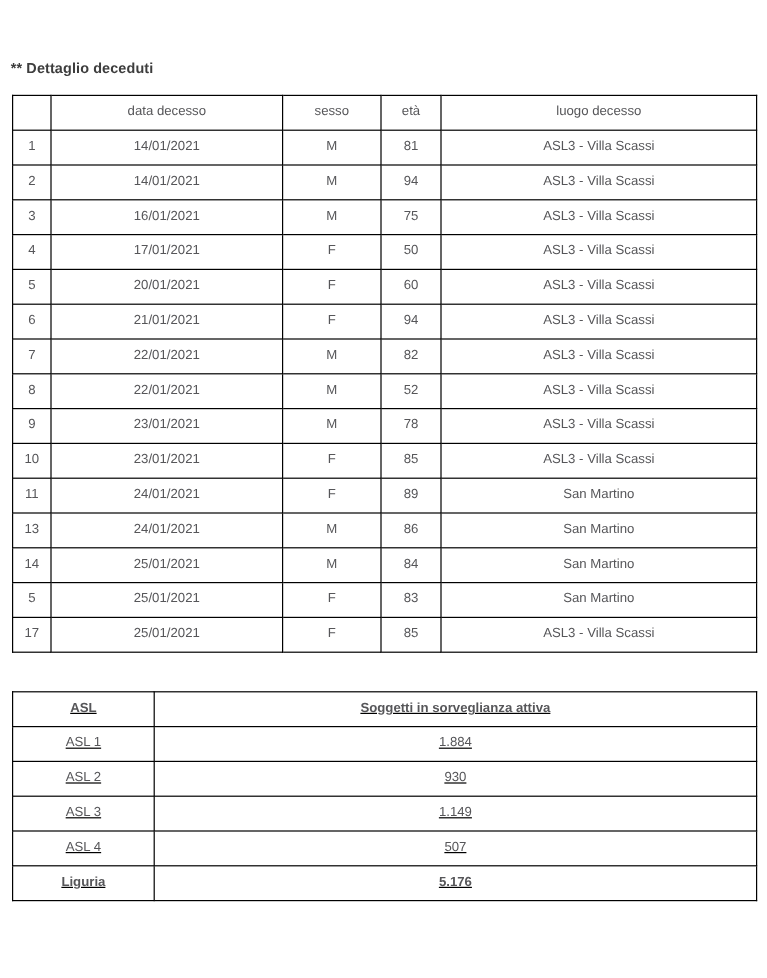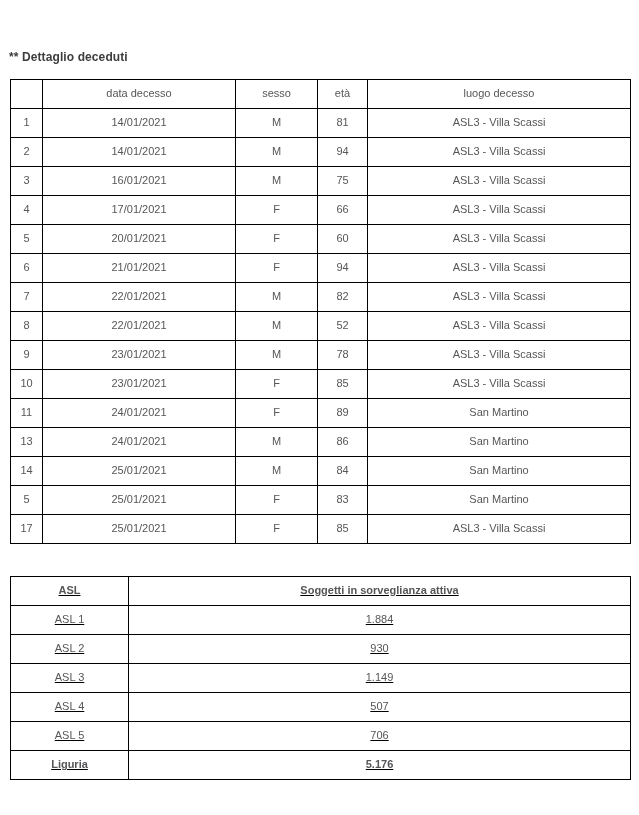--- a/index.html
+++ b/index.html
@@ -87,21 +87,21 @@
         <td>3</td>
         <td>16/01/2021</td>
         <td>M</td>
         <td>75</td>
         <td>ASL3 - Villa Scassi</td>
       </tr>
       <tr>
         <td>4</td>
         <td>17/01/2021</td>
         <td>F</td>
-        <td>66</td>
+        <td>50</td>
         <td>ASL3 - Villa Scassi</td>
       </tr>
       <tr>
         <td>5</td>
         <td>20/01/2021</td>
         <td>F</td>
         <td>60</td>
         <td>ASL3 - Villa Scassi</td>
       </tr>
       <tr>
@@ -199,23 +199,19 @@
       </tr>
       <tr>
         <td>ASL 3</td>
         <td>1.149</td>
       </tr>
       <tr>
         <td>ASL 4</td>
         <td>507</td>
       </tr>
       <tr>
-        <td>ASL 5</td>
-        <td>706</td>
-      </tr>
-      <tr>
         <td class="bold">Liguria</td>
         <td class="bold">5.176</td>
       </tr>
     </tbody>
   </table>
 
 </div>
 
 </body></html>

